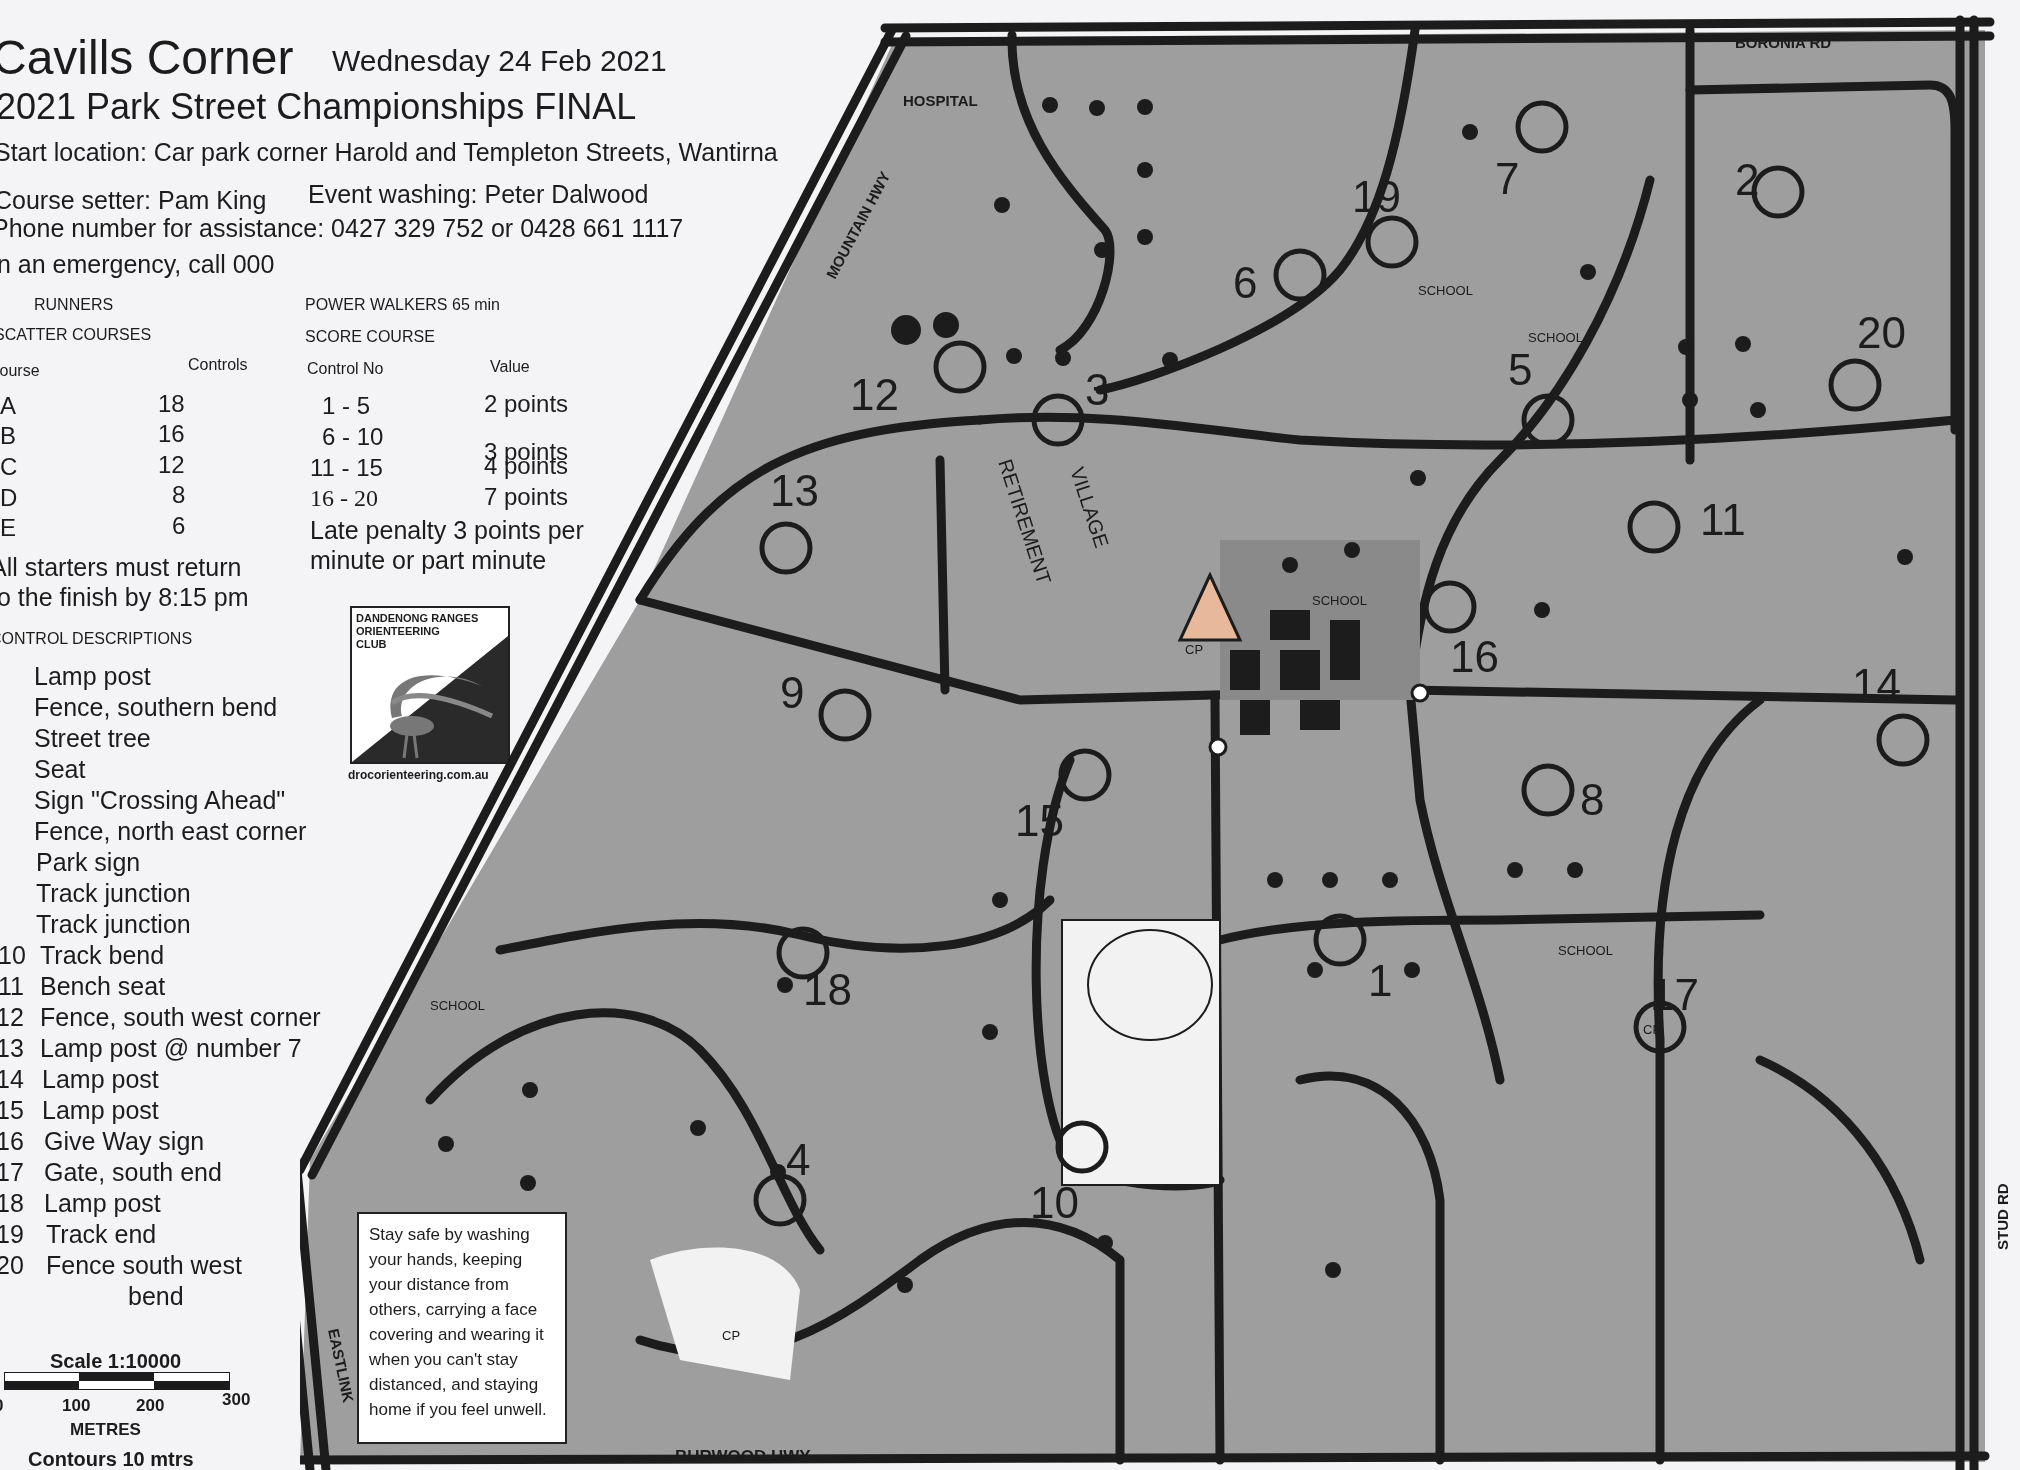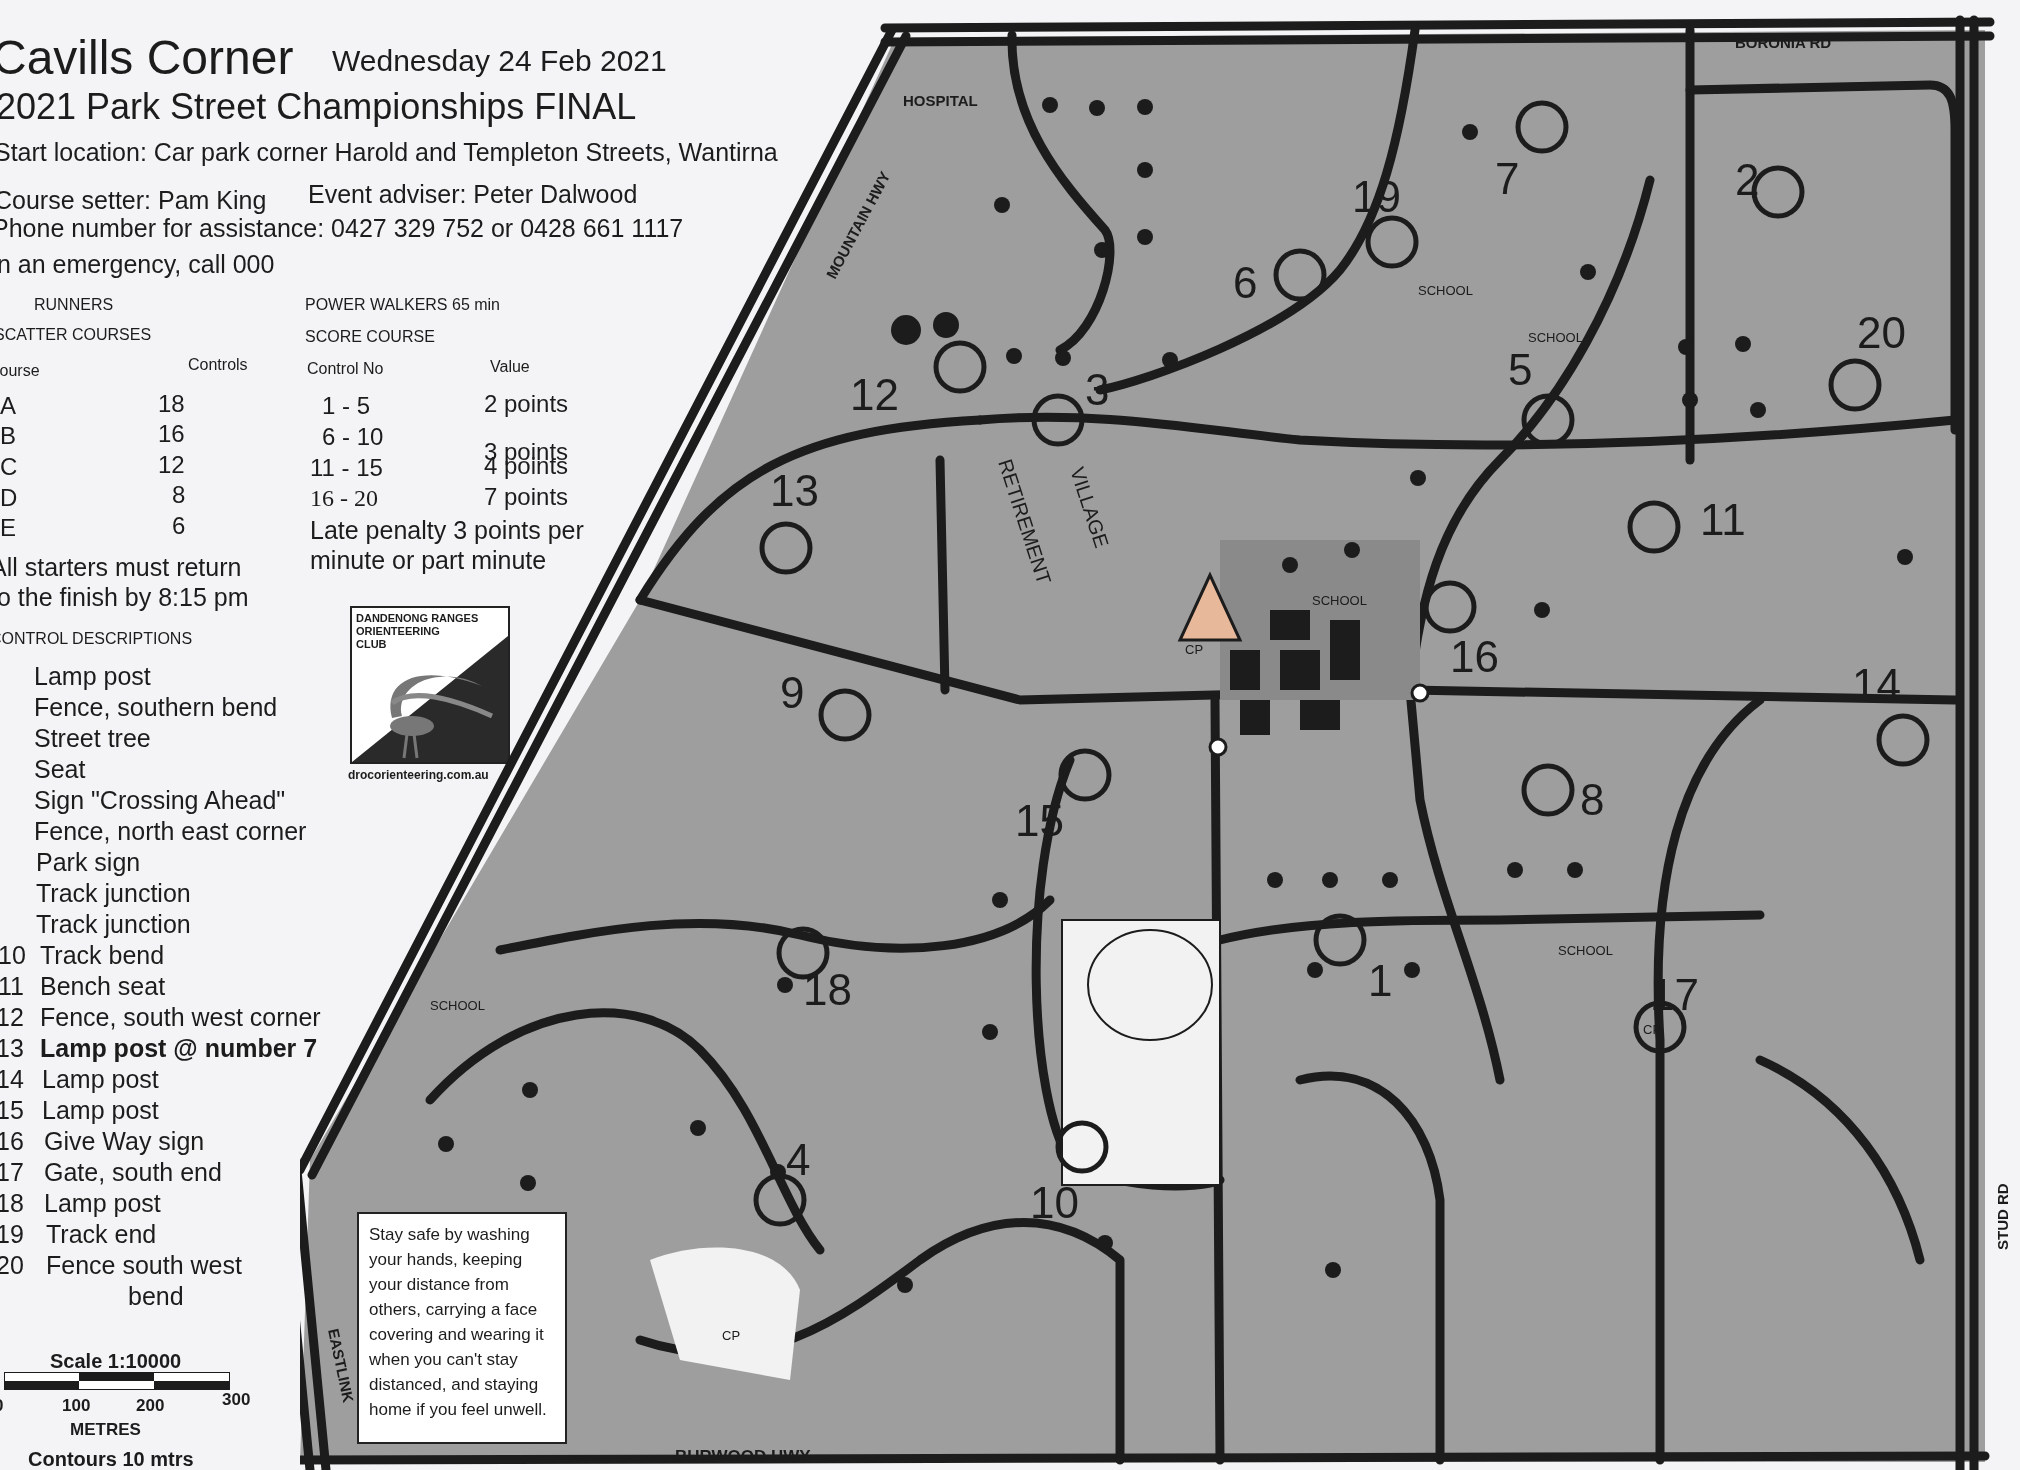--- a/index.html
+++ b/index.html
@@ -30,21 +30,21 @@
   .cul{fill:#1c1c1c;}
 </style>
 </head>
 <body>
 
 <div class="abs title">Cavills Corner</div>
 <div class="abs date">Wednesday 24 Feb 2021</div>
 <div class="abs subtitle">2021 Park Street Championships FINAL</div>
 <div class="abs line" style="left:-6px;top:138px;">Start location: Car park corner Harold and Templeton Streets, Wantirna</div>
 <div class="abs line" style="left:-6px;top:186px;">Course setter: Pam King</div>
-<div class="abs line" style="left:308px;top:180px;">Event adviser: Peter Dalwood</div>
+<div class="abs line" style="left:308px;top:180px;">Event washing: Peter Dalwood</div>
 <div class="abs line" style="left:-8px;top:214px;">Phone number for assistance: 0427 329 752  or  0428 661 1117</div>
 <div class="abs line" style="left:-10px;top:250px;">In an emergency, call 000</div>
 
 <div class="abs col-h" style="left:34px;top:296px;">RUNNERS</div>
 <div class="abs col-h" style="left:-6px;top:326px;">SCATTER COURSES</div>
 <div class="abs col-h" style="left:-12px;top:362px;">Course</div>
 <div class="abs col-h" style="left:188px;top:356px;">Controls</div>
 <div>
   <div class="abs tbl-row" style="left:0;top:392px;">A</div>
   <div class="abs tbl-row" style="left:158px;top:390px;">18</div>
@@ -88,21 +88,21 @@
   <div class="abs desc" style="left:36px;top:848px;">Park sign</div>
   <div class="abs desc" style="left:36px;top:879px;">Track junction</div>
   <div class="abs desc" style="left:36px;top:910px;">Track junction</div>
   <div class="abs desc" style="left:-2px;top:941px;">10</div>
   <div class="abs desc" style="left:40px;top:941px;">Track bend</div>
   <div class="abs desc" style="left:-2px;top:972px;">11</div>
   <div class="abs desc" style="left:40px;top:972px;">Bench seat</div>
   <div class="abs desc" style="left:-4px;top:1003px;">12</div>
   <div class="abs desc" style="left:40px;top:1003px;">Fence, south west corner</div>
   <div class="abs desc" style="left:-4px;top:1034px;">13</div>
-  <div class="abs desc" style="left:40px;top:1034px;font-weight:bold;">Lamp post @ number 7</div>
+  <div class="abs desc" style="left:40px;top:1034px;">Lamp post @ number 7</div>
   <div class="abs desc" style="left:-4px;top:1065px;">14</div>
   <div class="abs desc" style="left:42px;top:1065px;">Lamp post</div>
   <div class="abs desc" style="left:-4px;top:1096px;">15</div>
   <div class="abs desc" style="left:42px;top:1096px;">Lamp post</div>
   <div class="abs desc" style="left:-4px;top:1127px;">16</div>
   <div class="abs desc" style="left:44px;top:1127px;">Give Way sign</div>
   <div class="abs desc" style="left:-4px;top:1158px;">17</div>
   <div class="abs desc" style="left:44px;top:1158px;">Gate, south end</div>
   <div class="abs desc" style="left:-4px;top:1189px;">18</div>
   <div class="abs desc" style="left:44px;top:1189px;">Lamp post</div>

